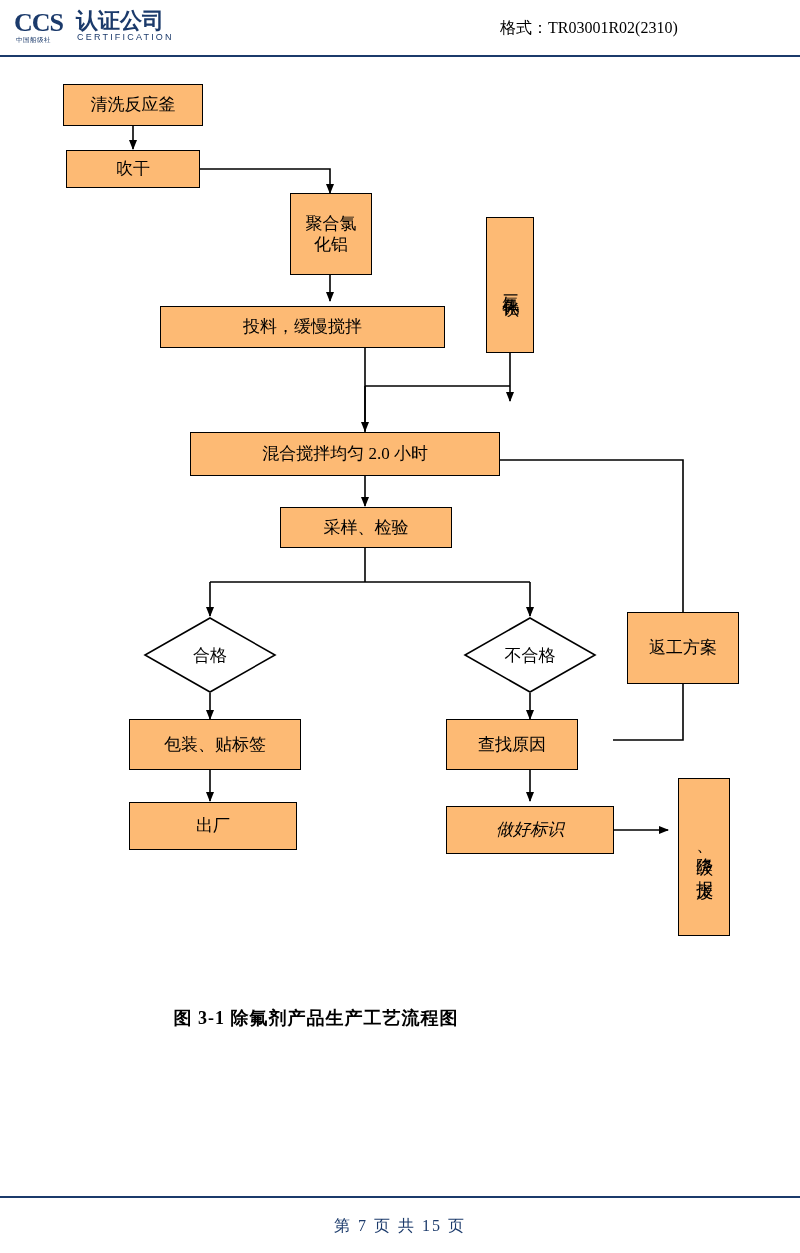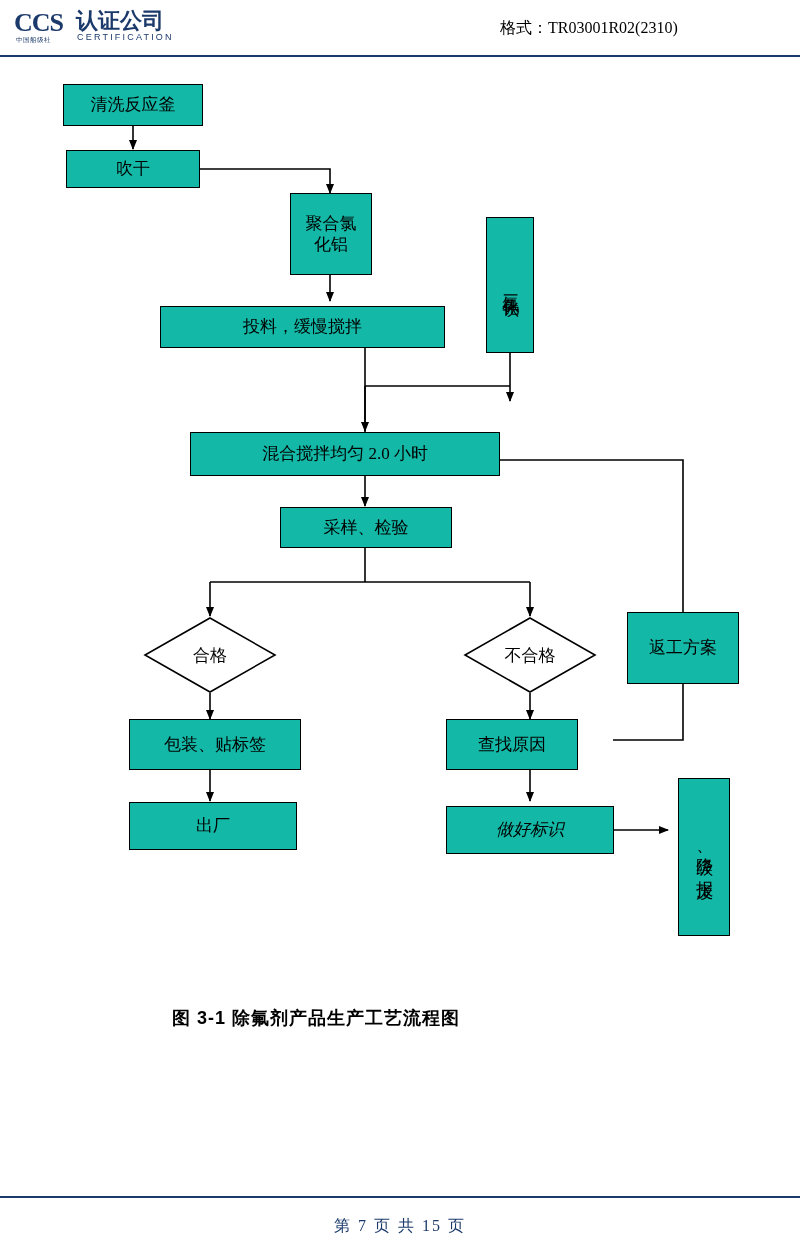--- a/index.html
+++ b/index.html
@@ -95,21 +95,21 @@
   .svg-layer {
     position: absolute;
     top: 0; left: 0;
     width: 800px;
     height: 940px;
   }
 
   .node {
     position: absolute;
     border: 1px solid #000;
-    background: #14b8a6;
+    background: #fdba74;
     display: flex;
     align-items: center;
     justify-content: center;
     text-align: center;
     font-size: 17px;
     line-height: 1.25;
     box-sizing: border-box;
   }
   .node.vertical {
     writing-mode: vertical-rl;
@@ -136,21 +136,21 @@
   }
 
   .caption {
     position: absolute;
     top: 950px;
     left: 0;
     width: 632px;
     text-align: center;
     font-size: 18px;
     font-weight: bold;
-    font-family: Liberation Sans, sans-serif;
+    font-family: Liberation Serif, serif;
     letter-spacing: 1px;
   }
 
   
   .footer-rule {
     position: absolute;
     top: 1196px;
     left: 0;
     width: 800px;
     height: 2px;

